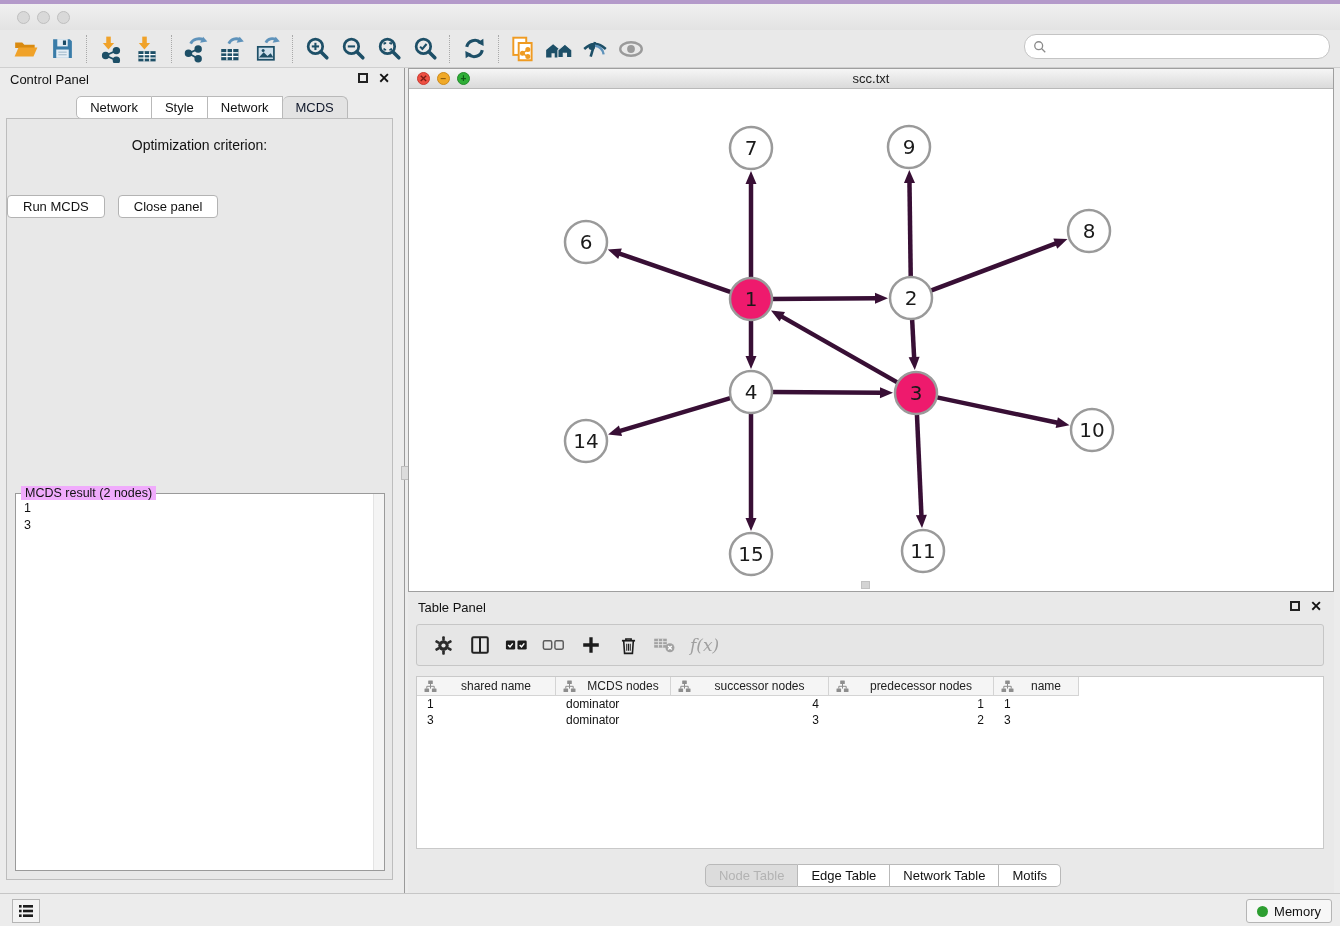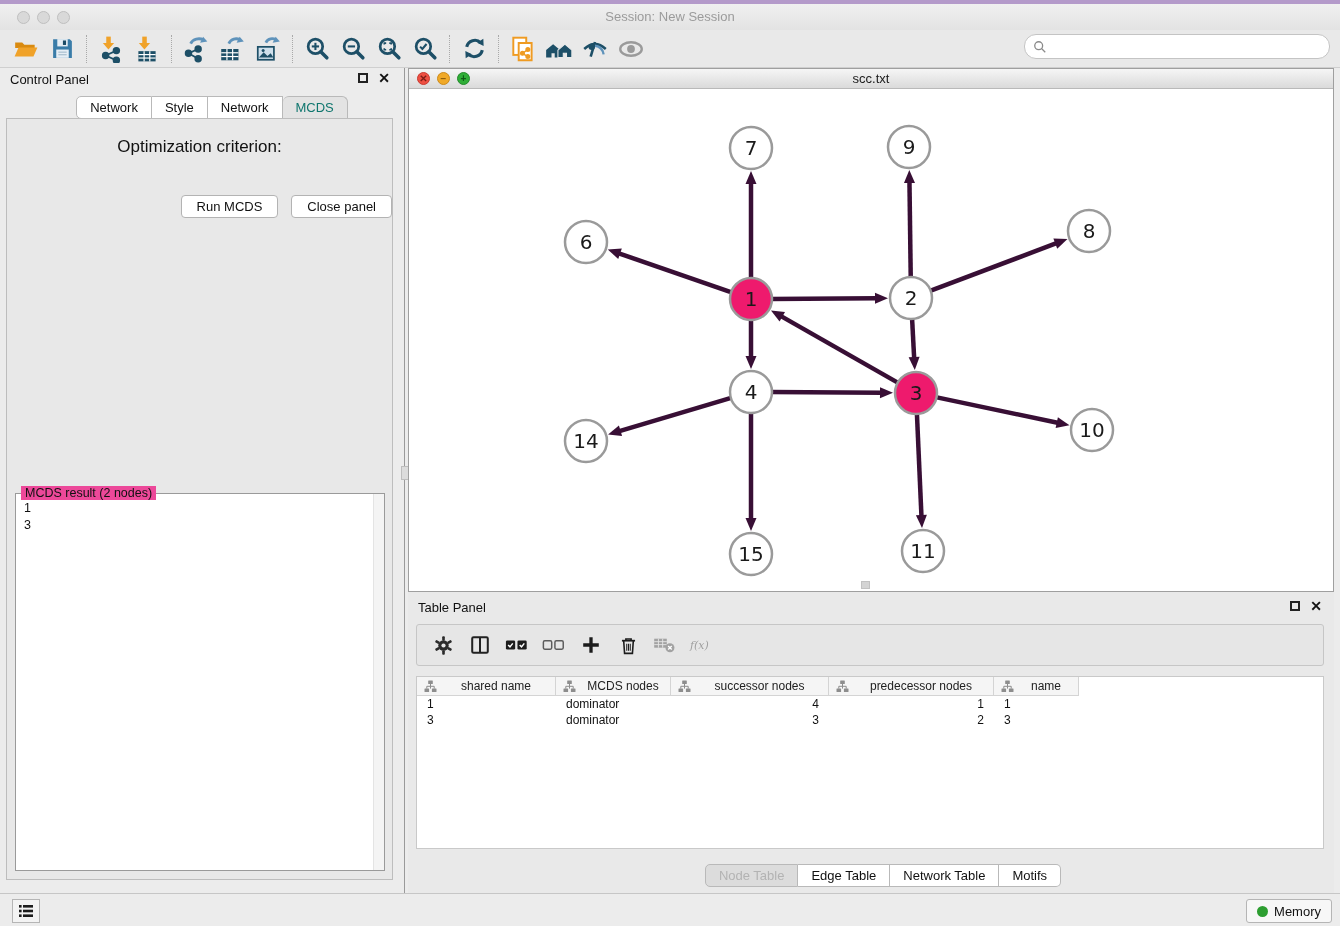--- a/index.html
+++ b/index.html
@@ -23,30 +23,30 @@
   
   .control-panel{position:absolute;left:0;top:68px;width:400px;height:825px;}
   .cp-title{position:absolute;left:10px;top:4px;font-size:13px;color:#111;}
   .panel-icons{position:absolute;right:10px;top:5px;display:flex;gap:10px;align-items:center;}
   .float-ico{width:10px;height:10px;border:2px solid #222;box-sizing:border-box;}
   .close-ico{font-size:14px;font-weight:bold;color:#111;line-height:10px;}
   .cp-tabs{position:absolute;top:28px;left:0;width:100%;display:flex;justify-content:center;}
   .seg-tab{font-size:13px;padding:3px 13px;background:#fff;border:1px solid #b9b9b9;border-left:none;color:#111;}
   .seg-tab:first-child{border-left:1px solid #b9b9b9;border-radius:5px 0 0 5px;margin-left:24px;}
   .seg-tab:last-child{border-radius:0 5px 5px 0;}
-  .seg-tab.active{background:#e3e3e3;color:#0f766e;border-radius:6px 6px 0 0;border-bottom-color:#e3e3e3;}
+  .seg-tab.active{background:#e3e3e3;color:#0f172a;border-radius:6px 6px 0 0;border-bottom-color:#e3e3e3;}
   .cp-body{position:absolute;top:50px;left:6px;width:387px;height:762px;background:#e8e8e8;border:1px solid #bdbdbd;box-sizing:border-box;}
-  .opt-label{margin-top:18px;text-align:center;font-size:17px;color:#111;}
+  .opt-label{margin-top:18px;text-align:center;font-size:14px;color:#111;}
   .select{position:absolute;left:38px;top:42px;width:312px;height:23px;background:#fff;border:1px solid #ababab;
           border-radius:4px;font-size:13px;display:flex;align-items:center;padding:0 10px;box-sizing:border-box;color:#111;}
   .select .chev{margin-left:auto;}
-  .btn-row{position:absolute;top:76px;left:0;width:100%;display:flex;justify-content:flex-end;gap:13px;}
+  .btn-row{position:absolute;top:76px;left:0;width:100%;display:flex;justify-content:flex-start;gap:13px;}
   .btn{background:#fff;border:1px solid #b3b3b3;border-radius:4px;font-size:13px;padding:3px 15px;color:#111;}
   .result-group{position:absolute;left:8px;top:374px;width:370px;height:378px;border:1px solid #9a9a9a;background:#fff;box-sizing:border-box;}
-  .result-legend{position:absolute;top:-8px;left:5px;background:#ec4899;padding:0 4px;font-size:12.5px;color:#111;}
+  .result-legend{position:absolute;top:-8px;left:5px;background:#f0abfc;padding:0 4px;font-size:12.5px;color:#111;}
   .result-lines{padding:6px 8px;font-size:12.5px;color:#111;line-height:17px;}
   .scroll-track{position:absolute;right:0;top:0;bottom:0;width:10px;background:#f4f4f4;border-left:1px solid #e4e4e4;}
   
   .splitter{position:absolute;left:400px;top:68px;width:8px;height:825px;background:#ececec;}
   .splitter .line{position:absolute;left:4px;top:0;bottom:0;width:1px;background:#9a9a9a;}
   .splitter .handle{position:absolute;left:1px;top:398px;width:6px;height:12px;background:#dcdcdc;border:1px solid #bdbdbd;}
   
   .network-window{position:absolute;left:408px;top:68px;width:926px;height:524px;background:#fff;
                   border:1px solid #9f9f9f;box-sizing:border-box;}
   .nw-titlebar{position:relative;height:19px;background:linear-gradient(#f6f6f6,#dadada);border-bottom:1px solid #b9b9b9;}
@@ -59,21 +59,21 @@
   .nw-title{position:absolute;left:0;right:0;top:2px;text-align:center;font-size:13px;color:#1a1a1a;}
   #graph-svg{position:absolute;left:0;top:19px;}
   .nw-resize{position:absolute;left:452px;bottom:2px;width:7px;height:6px;background:#d4d4d4;border:1px solid #c2c2c2;}
   
   .table-panel{position:absolute;left:408px;top:592px;width:926px;height:301px;background:#e9e9e9;}
   .tp-title{position:absolute;left:10px;top:8px;font-size:13px;color:#111;}
   .tp-icons{position:absolute;right:12px;top:9px;display:flex;gap:10px;align-items:center;}
   .tp-toolbar{position:absolute;left:8px;top:32px;width:908px;height:42px;background:#e6e6e6;border:1px solid #c6c6c6;
               border-radius:3px;display:flex;align-items:center;padding-left:10px;gap:5px;box-sizing:border-box;}
   .ttbtn{width:32px;height:30px;display:flex;align-items:center;justify-content:center;}
-  .fx{font-family:"DejaVu Serif",serif;font-style:italic;font-size:11px;color:#9f9f9f;padding-left:4px;}
+  .fx{font-family:"DejaVu Serif",serif;font-style:italic;font-size:17px;color:#9f9f9f;padding-left:4px;}
   .tp-table{position:absolute;left:8px;top:84px;width:908px;height:173px;background:#fff;border:1px solid #c9c9c9;box-sizing:border-box;overflow:hidden;}
   .thead{display:flex;height:19px;background:#f5f5f5;border-bottom:1px solid #d4d4d4;width:662px;box-sizing:border-box;}
   .th{display:flex;align-items:center;font-size:12px;color:#222;border-right:1px solid #d4d4d4;box-sizing:border-box;padding-left:7px;}
   .th .lbl{margin:13px auto;}
   .trow{display:flex;height:16px;font-size:12px;color:#111;align-items:center;}
   .td{box-sizing:border-box;padding:0 10px;overflow:hidden;white-space:nowrap;}
   .tp-tabs{position:absolute;left:0;right:0;top:272px;display:flex;justify-content:center;}
   .tp-tabs .seg-tab{padding:3px 13px;}
   .tp-tabs .seg-tab.active{background:#dcdcdc;color:#b3b3b3;border-radius:5px 0 0 5px;border-bottom-color:#b9b9b9;}
   
@@ -89,21 +89,20 @@
 
 <div class="app">
   <div class="top-accent"></div>
 
   <div class="titlebar">
     <div class="dots">
       <div class="dot"></div>
       <div class="dot"></div>
       <div class="dot"></div>
     </div>
-    <div class="title">Session: New Session</div>
   </div>
 
   <div class="toolbar">
     <span class="tbtn">
       <svg width="26" height="26" viewBox="0 0 24 24">
           <path d="M2 6h6.5l2 2H20v3H2z" fill="#d98a10"></path>
           <path d="M1.5 19l3.6-8.4H22.5L18.9 19z" fill="#f0a229"></path>
         </svg>
     </span>
     <span class="tbtn">

